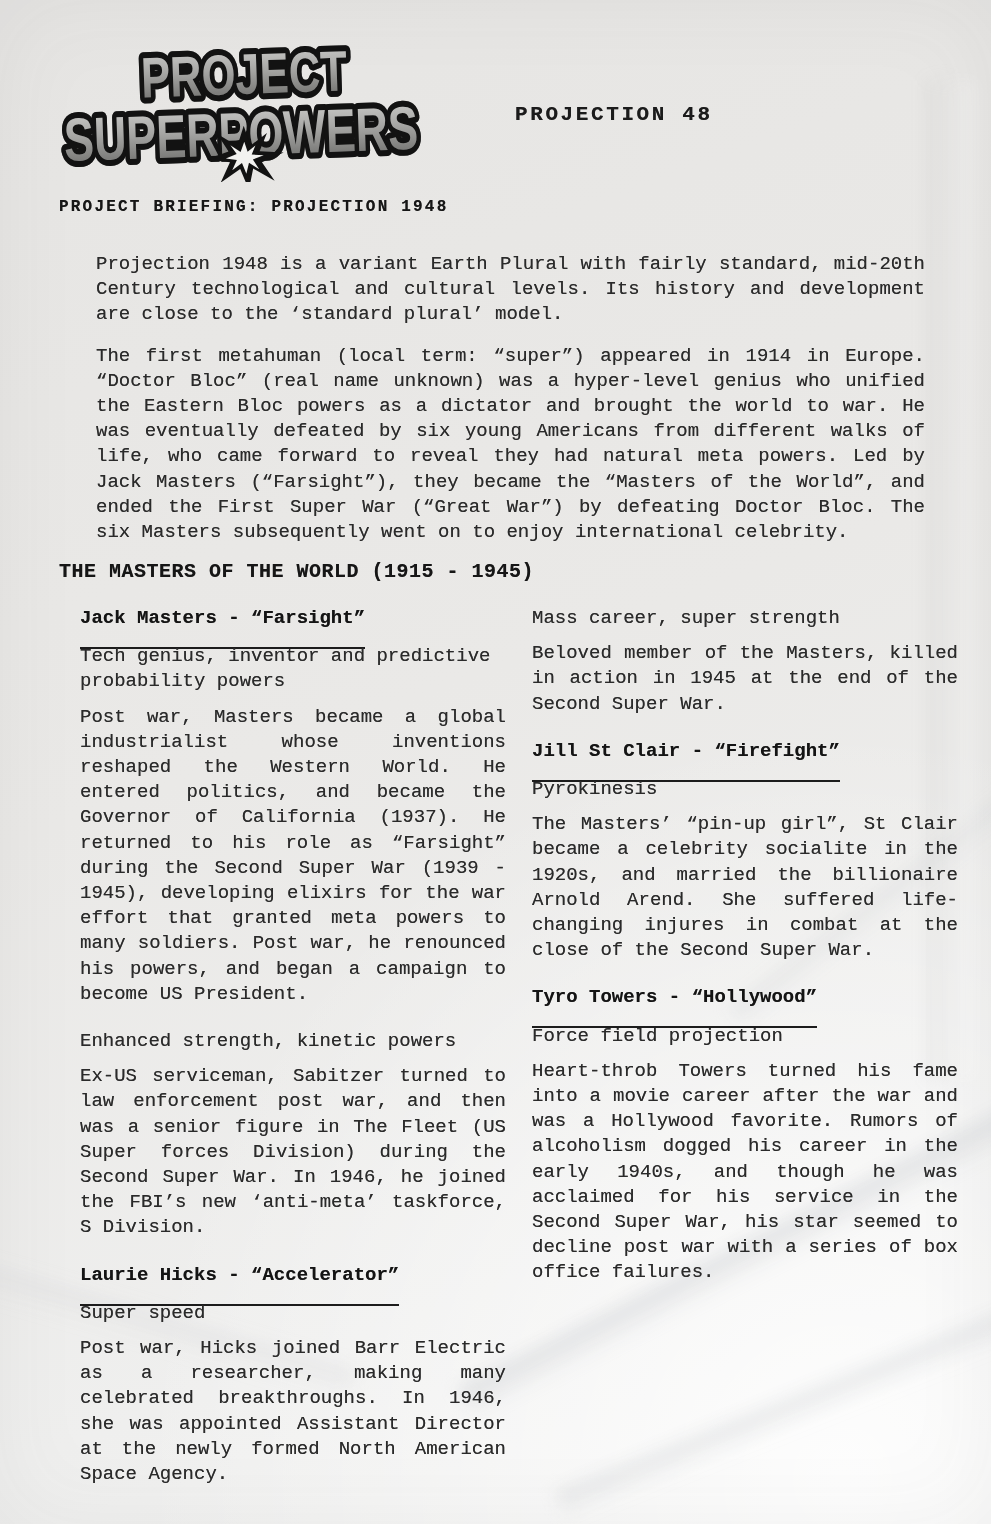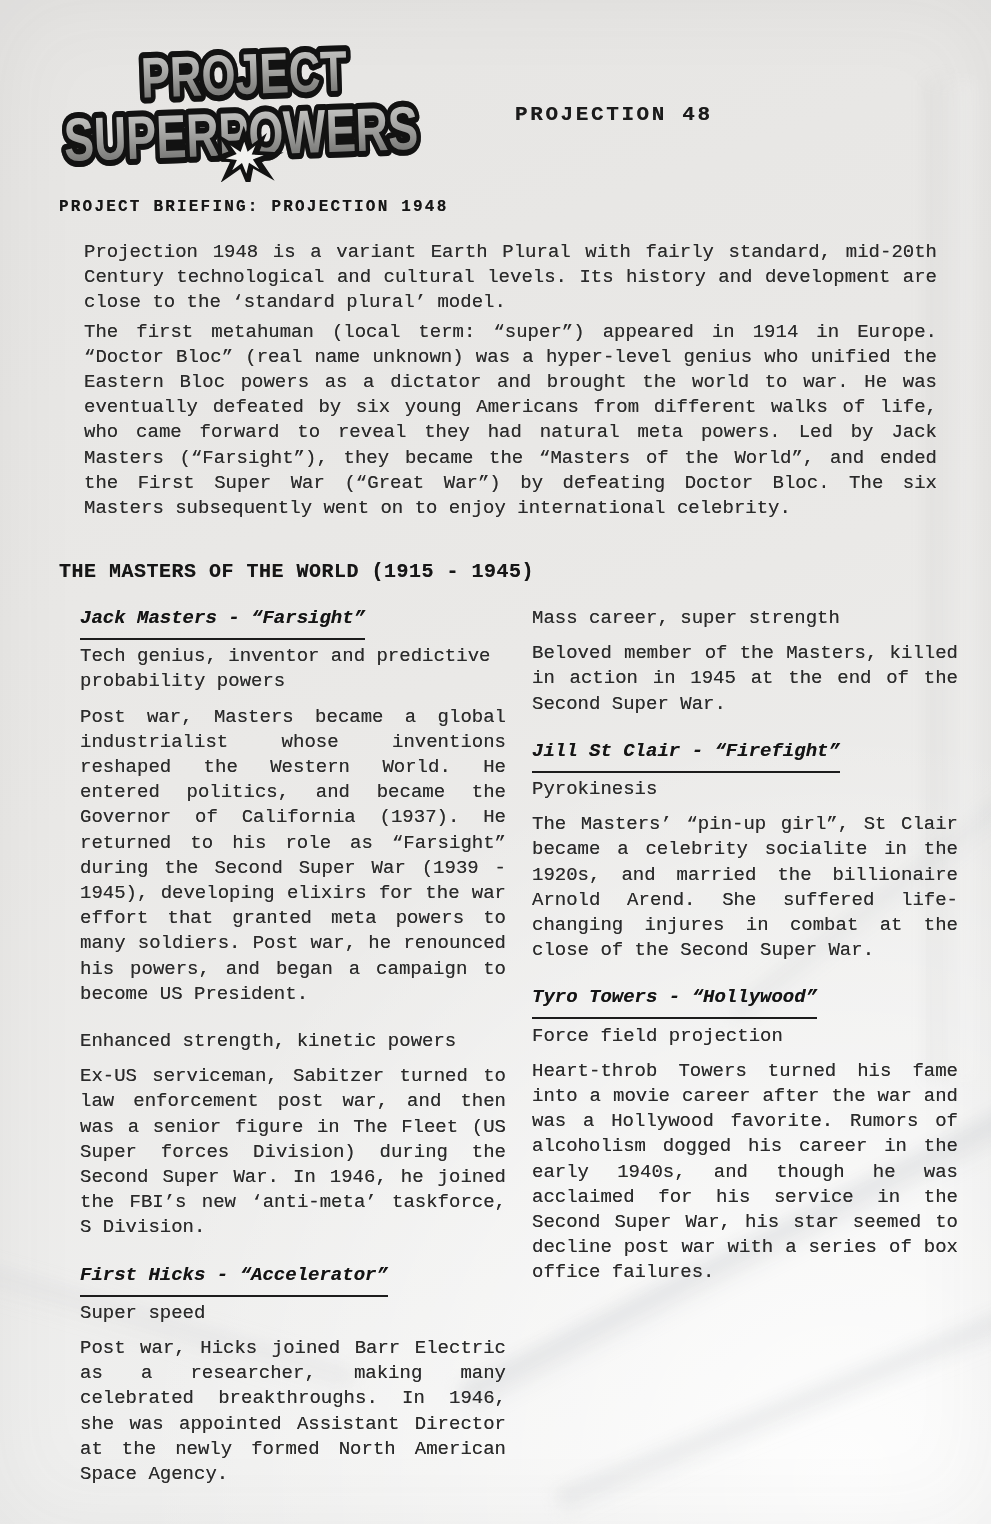--- a/index.html
+++ b/index.html
@@ -35,35 +35,35 @@
     font-size:21px; font-weight:700; letter-spacing:2.6px; color:#1b1b1b; white-space:nowrap;margin-left:26px;
   }
   .briefing-title {
     position:absolute; left:59px; top:198px; margin:0;
     font-size:16px; font-weight:700; letter-spacing:2.2px; color:#161616; white-space:nowrap;
   }
   .intro {
     position:absolute; left:80px; top:236px; width:861px;
     font-size:19px; line-height:25.2px; text-align:justify;
   }
-  .intro p { margin:4px;font-family:Liberation Mono, monospace; }
+  .intro p { margin:16px;font-family:Liberation Mono, monospace; }
   .masters-title {
     position:absolute; left:59px; top:560px; margin:0;
     font-size:20px; font-weight:700; letter-spacing:0.5px; color:#161616; white-space:nowrap;
   }
   .columns {
     position:absolute; left:80px; top:606px; width:878px;
     display:flex; gap:26px;
   }
   .col { width:426px; font-size:19px; line-height:25.2px; }
   .entry { margin:0 0 9px 0; }
   .entry-name {
     margin:0 0 13px 0; font-size:19px; font-weight:700; color:#141414; white-space:nowrap;
   }
-  .entry-name .uline { border-bottom:2.5px solid #1c1c1c; padding-bottom:9px;font-style:italic; }
+  .entry-name .uline { border-bottom:2.5px solid #1c1c1c; padding-bottom:18px; }
   .powers { margin:0 0 10px 0; }
   .bio { margin:4px 0 22px 0; text-align:justify; }
 </style>
 </head>
 <body>
 
 <div class="page">
 
   <div class="crease c1"></div>
   <div class="crease c2"></div>
@@ -109,21 +109,21 @@
       <article class="entry">
         <h3 class="entry-name"><span class="uline">Jack Masters - “Farsight”</span></h3>
         <p class="powers">Tech genius, inventor and predictive probability powers</p>
         <p class="bio">Post war, Masters became a global industrialist whose inventions reshaped the Western World. He entered politics, and became the Governor of California (1937). He returned to his role as “Farsight” during the Second Super War (1939 - 1945), developing elixirs for the war effort that granted meta powers to many soldiers. Post war, he renounced his powers, and began a campaign to become US President.</p>
       </article>
       <article class="entry">
         <p class="powers">Enhanced strength, kinetic powers</p>
         <p class="bio">Ex-US serviceman, Sabitzer turned to law enforcement post war, and then was a senior figure in The Fleet (US Super forces Division) during the Second Super War. In 1946, he joined the FBI’s new ‘anti-meta’ taskforce, S Division.</p>
       </article>
       <article class="entry">
-        <h3 class="entry-name"><span class="uline">First Hicks - “Accelerator”</span></h3>
+        <h3 class="entry-name"><span class="uline">Laurie Hicks - “Accelerator”</span></h3>
         <p class="powers">Super speed</p>
         <p class="bio">Post war, Hicks joined Barr Electric as a researcher, making many celebrated breakthroughs. In 1946, she was appointed Assistant Director at the newly formed North American Space Agency.</p>
       </article>
     </div>
 
     <div class="col">
       <article class="entry">
         <p class="powers">Mass career, super strength</p>
         <p class="bio">Beloved member of the Masters, killed in action in 1945 at the end of the Second Super War.</p>
       </article>

